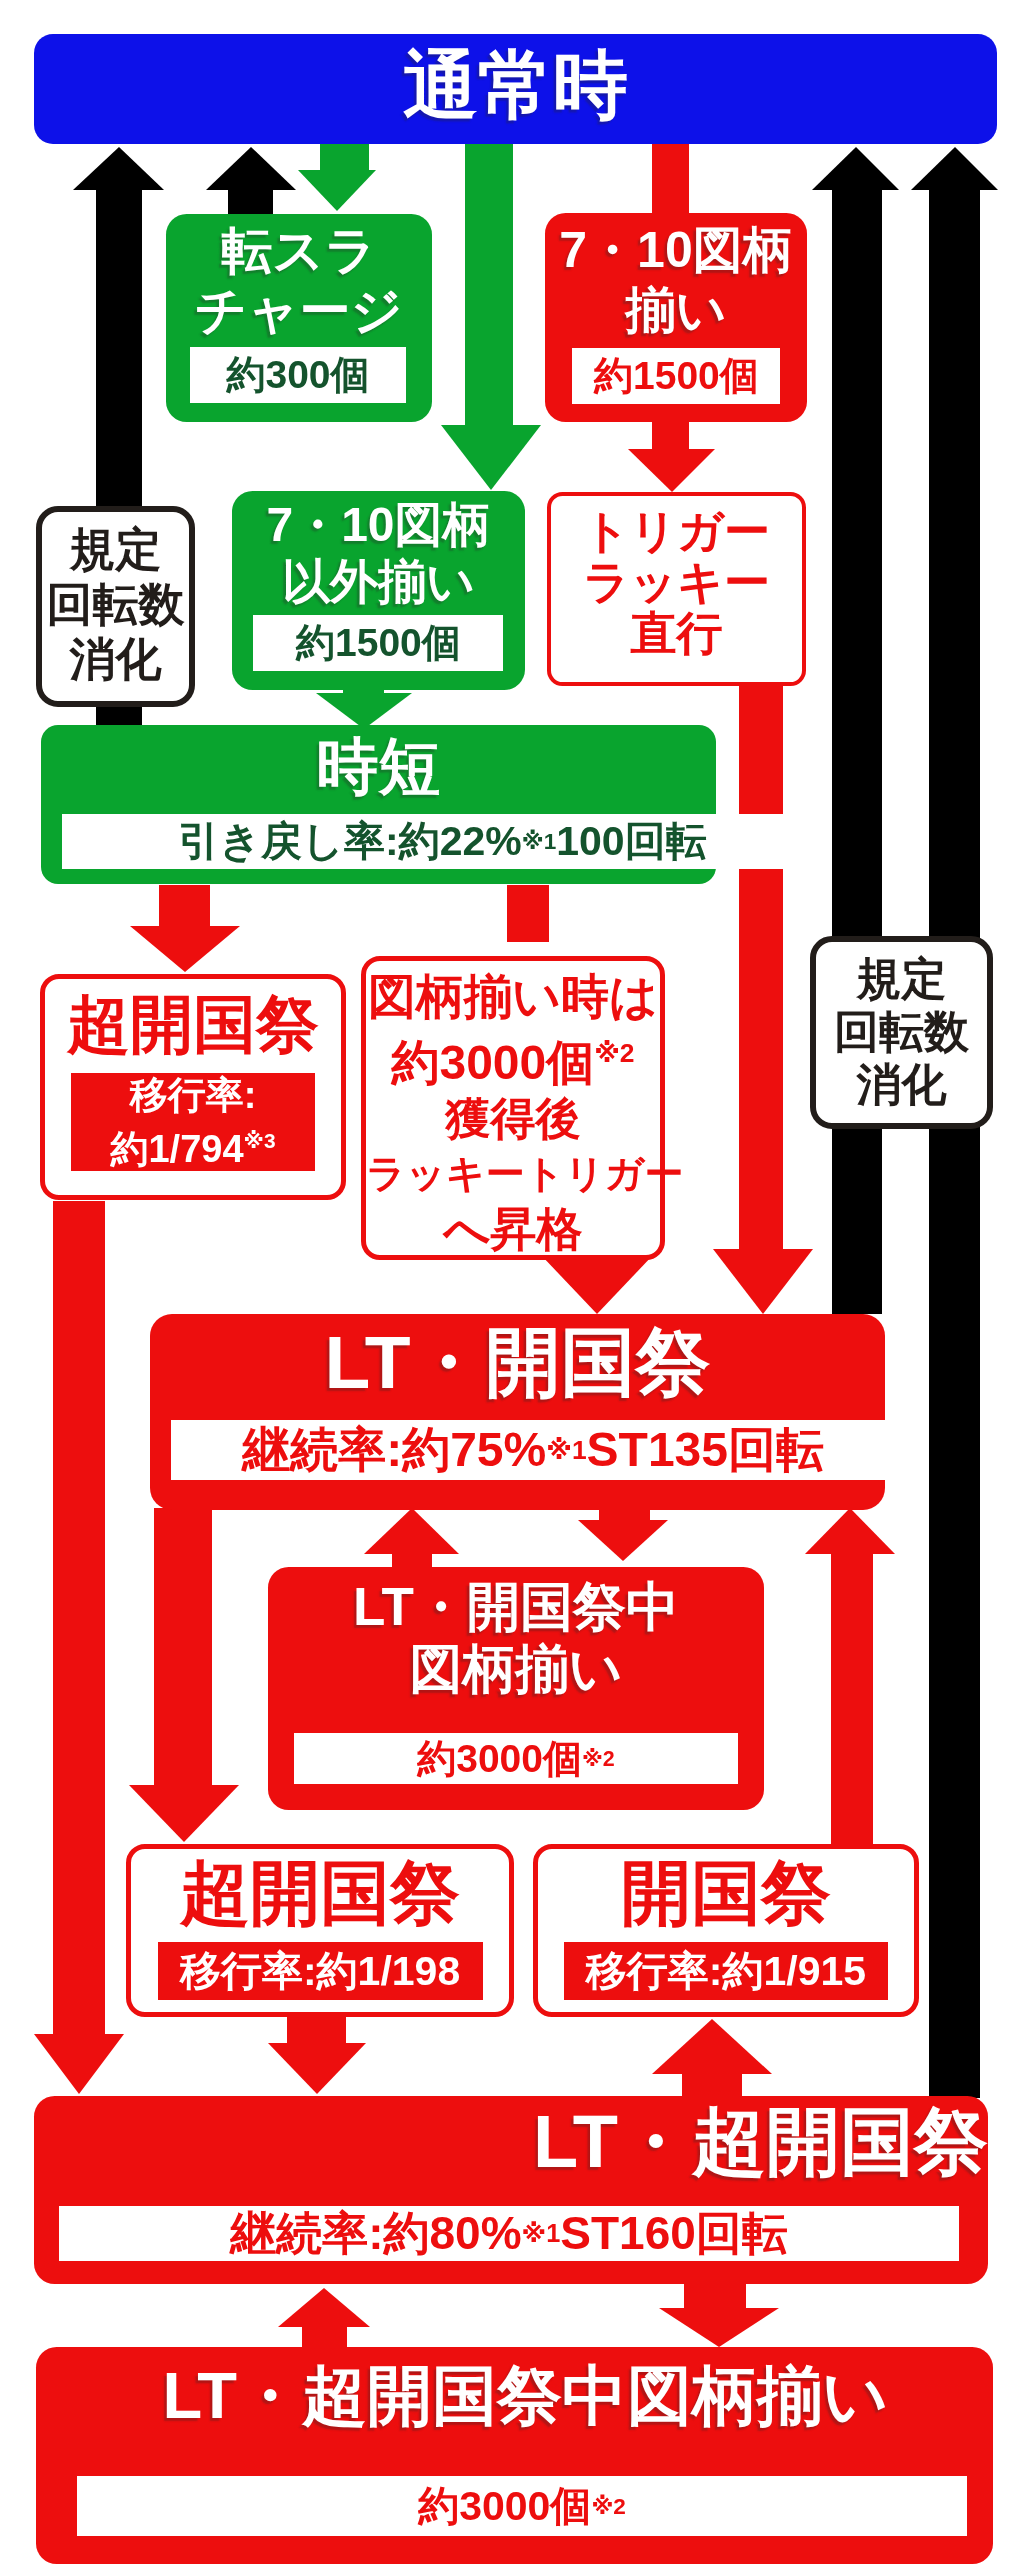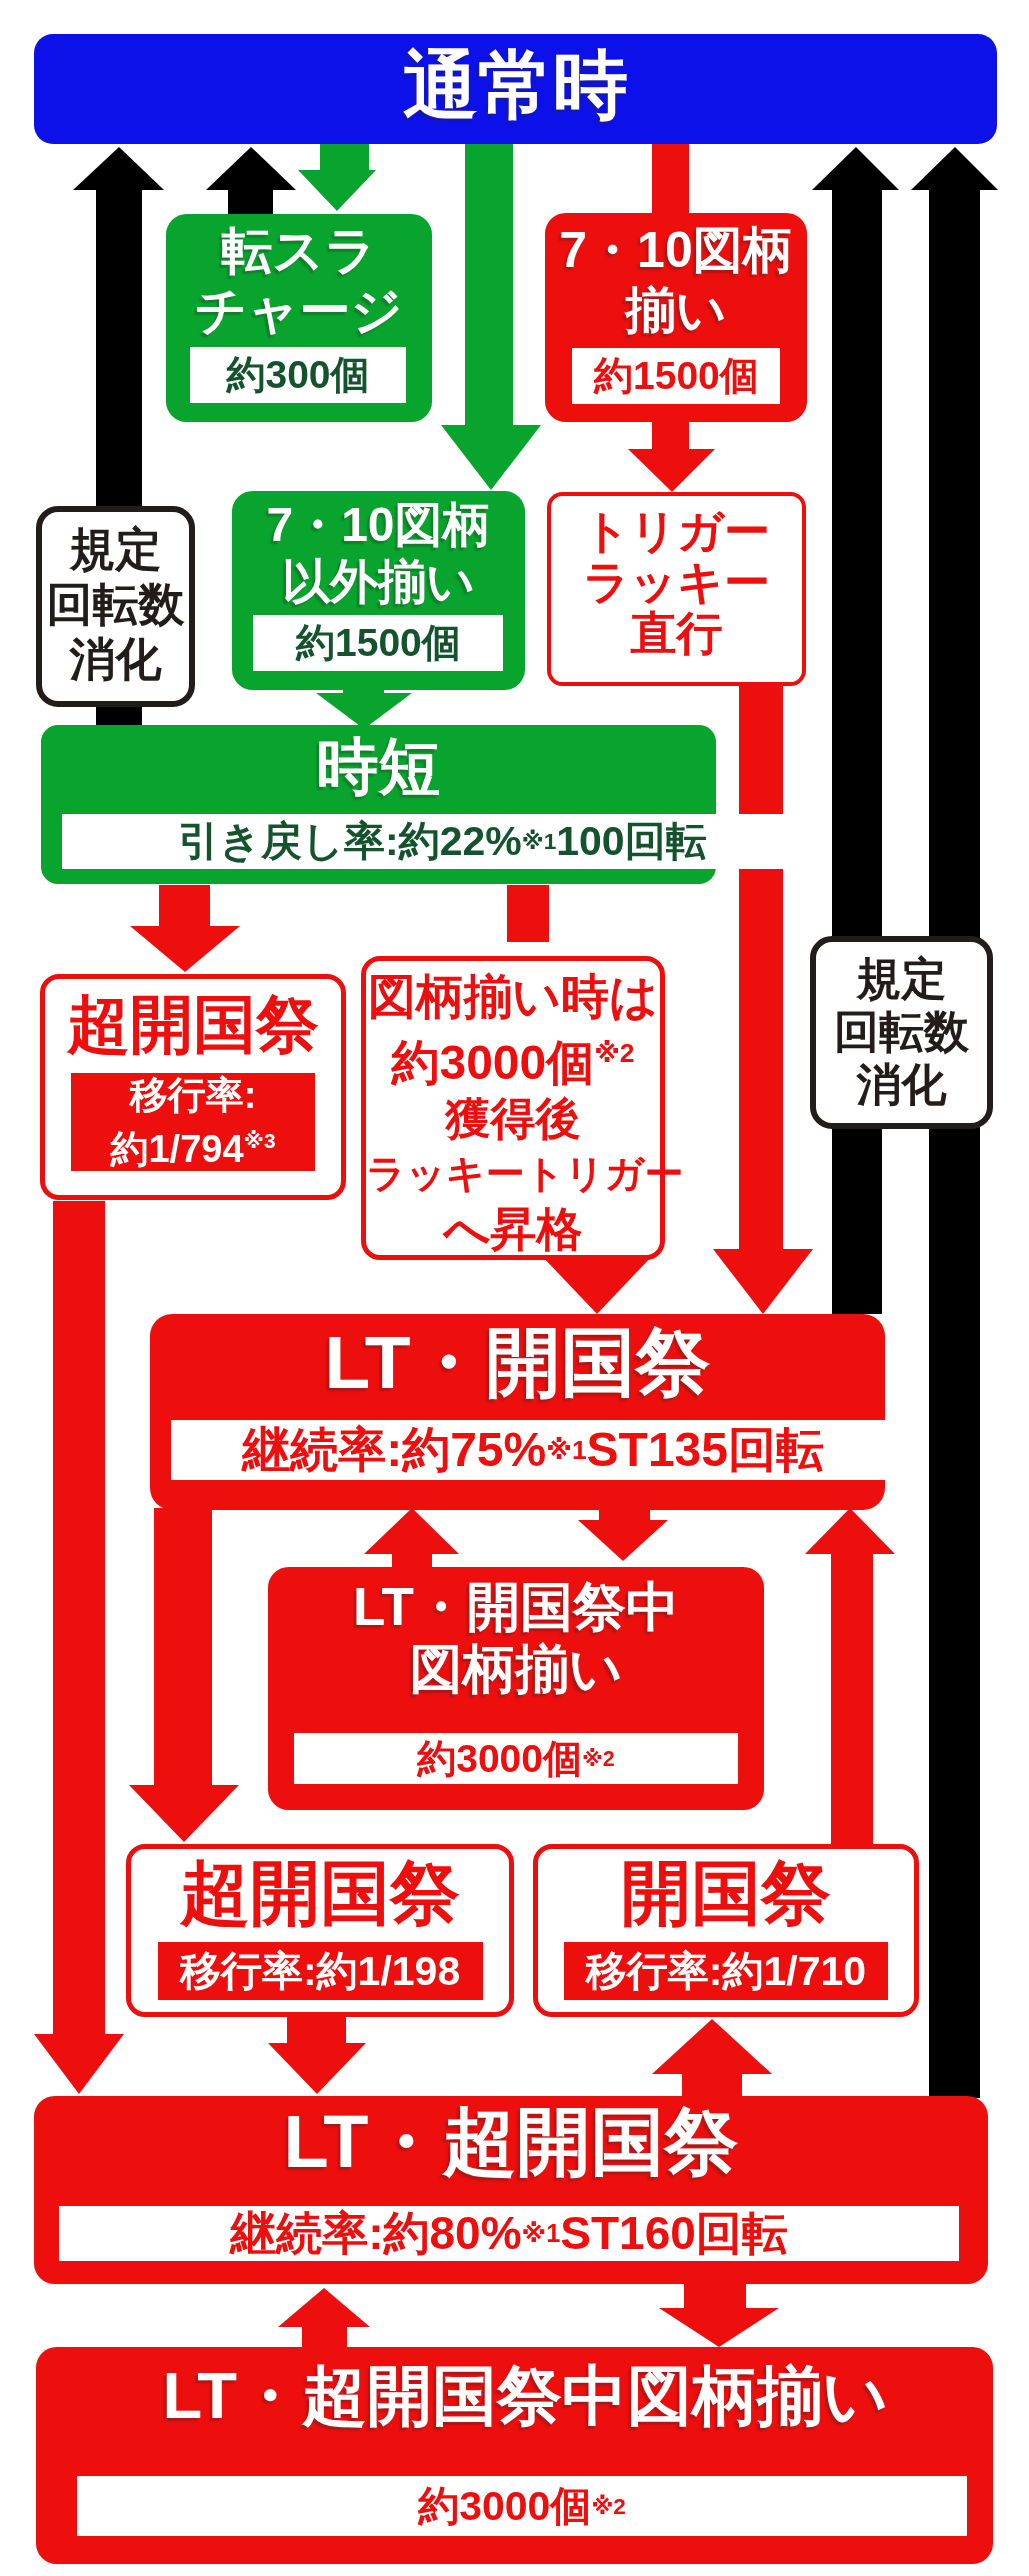--- a/index.html
+++ b/index.html
@@ -248,26 +248,26 @@
   <div class="box white-red" style="left:126px;top:1844px;width:388px;height:173px;">
     <div class="title red-text" style="top:6.9px;font-size:70px;">超開国祭</div>
     <div class="innerred" style="left:26.6px;top:93px;width:325px;height:58px;font-size:41px;">
       <span>移行率:約1/198</span>
     </div>
   </div>
 
   <div class="box white-red" style="left:533px;top:1844px;width:386px;height:173px;">
     <div class="title red-text" style="top:6.9px;font-size:70px;">開国祭</div>
     <div class="innerred" style="left:26px;top:93px;width:324px;height:58px;font-size:41px;">
-      <span>移行率:約1/710</span>
+      <span>移行率:約1/915</span>
     </div>
   </div>
 
   <div class="box red-box" style="left:34px;top:2096px;width:954px;height:188px;border-radius:20.6px;">
-    <div class="title shadowed" style="top:6.9px;font-size:74px;">LT・超開国祭</div>
+    <div class="title shadowed" style="top:6.9px;font-size:74px;text-align:right;">LT・超開国祭</div>
     <div class="bar red-text" style="left:25px;top:110px;width:900px;height:55px;font-size:46px;">
       <span>継続率:約80%</span>
         <span class="sup">※1</span>
         <span> ST160回転</span>
     </div>
   </div>
 
   <div class="box red-box" style="left:36px;top:2347px;width:957px;height:217px;border-radius:20.6px;">
     <div class="title shadowed" style="top:15.4px;font-size:65px;padding-left:22px;">LT・超開国祭中図柄揃い</div>
     <div class="bar red-text" style="left:41px;top:129px;width:890px;height:60px;font-size:41px;">

